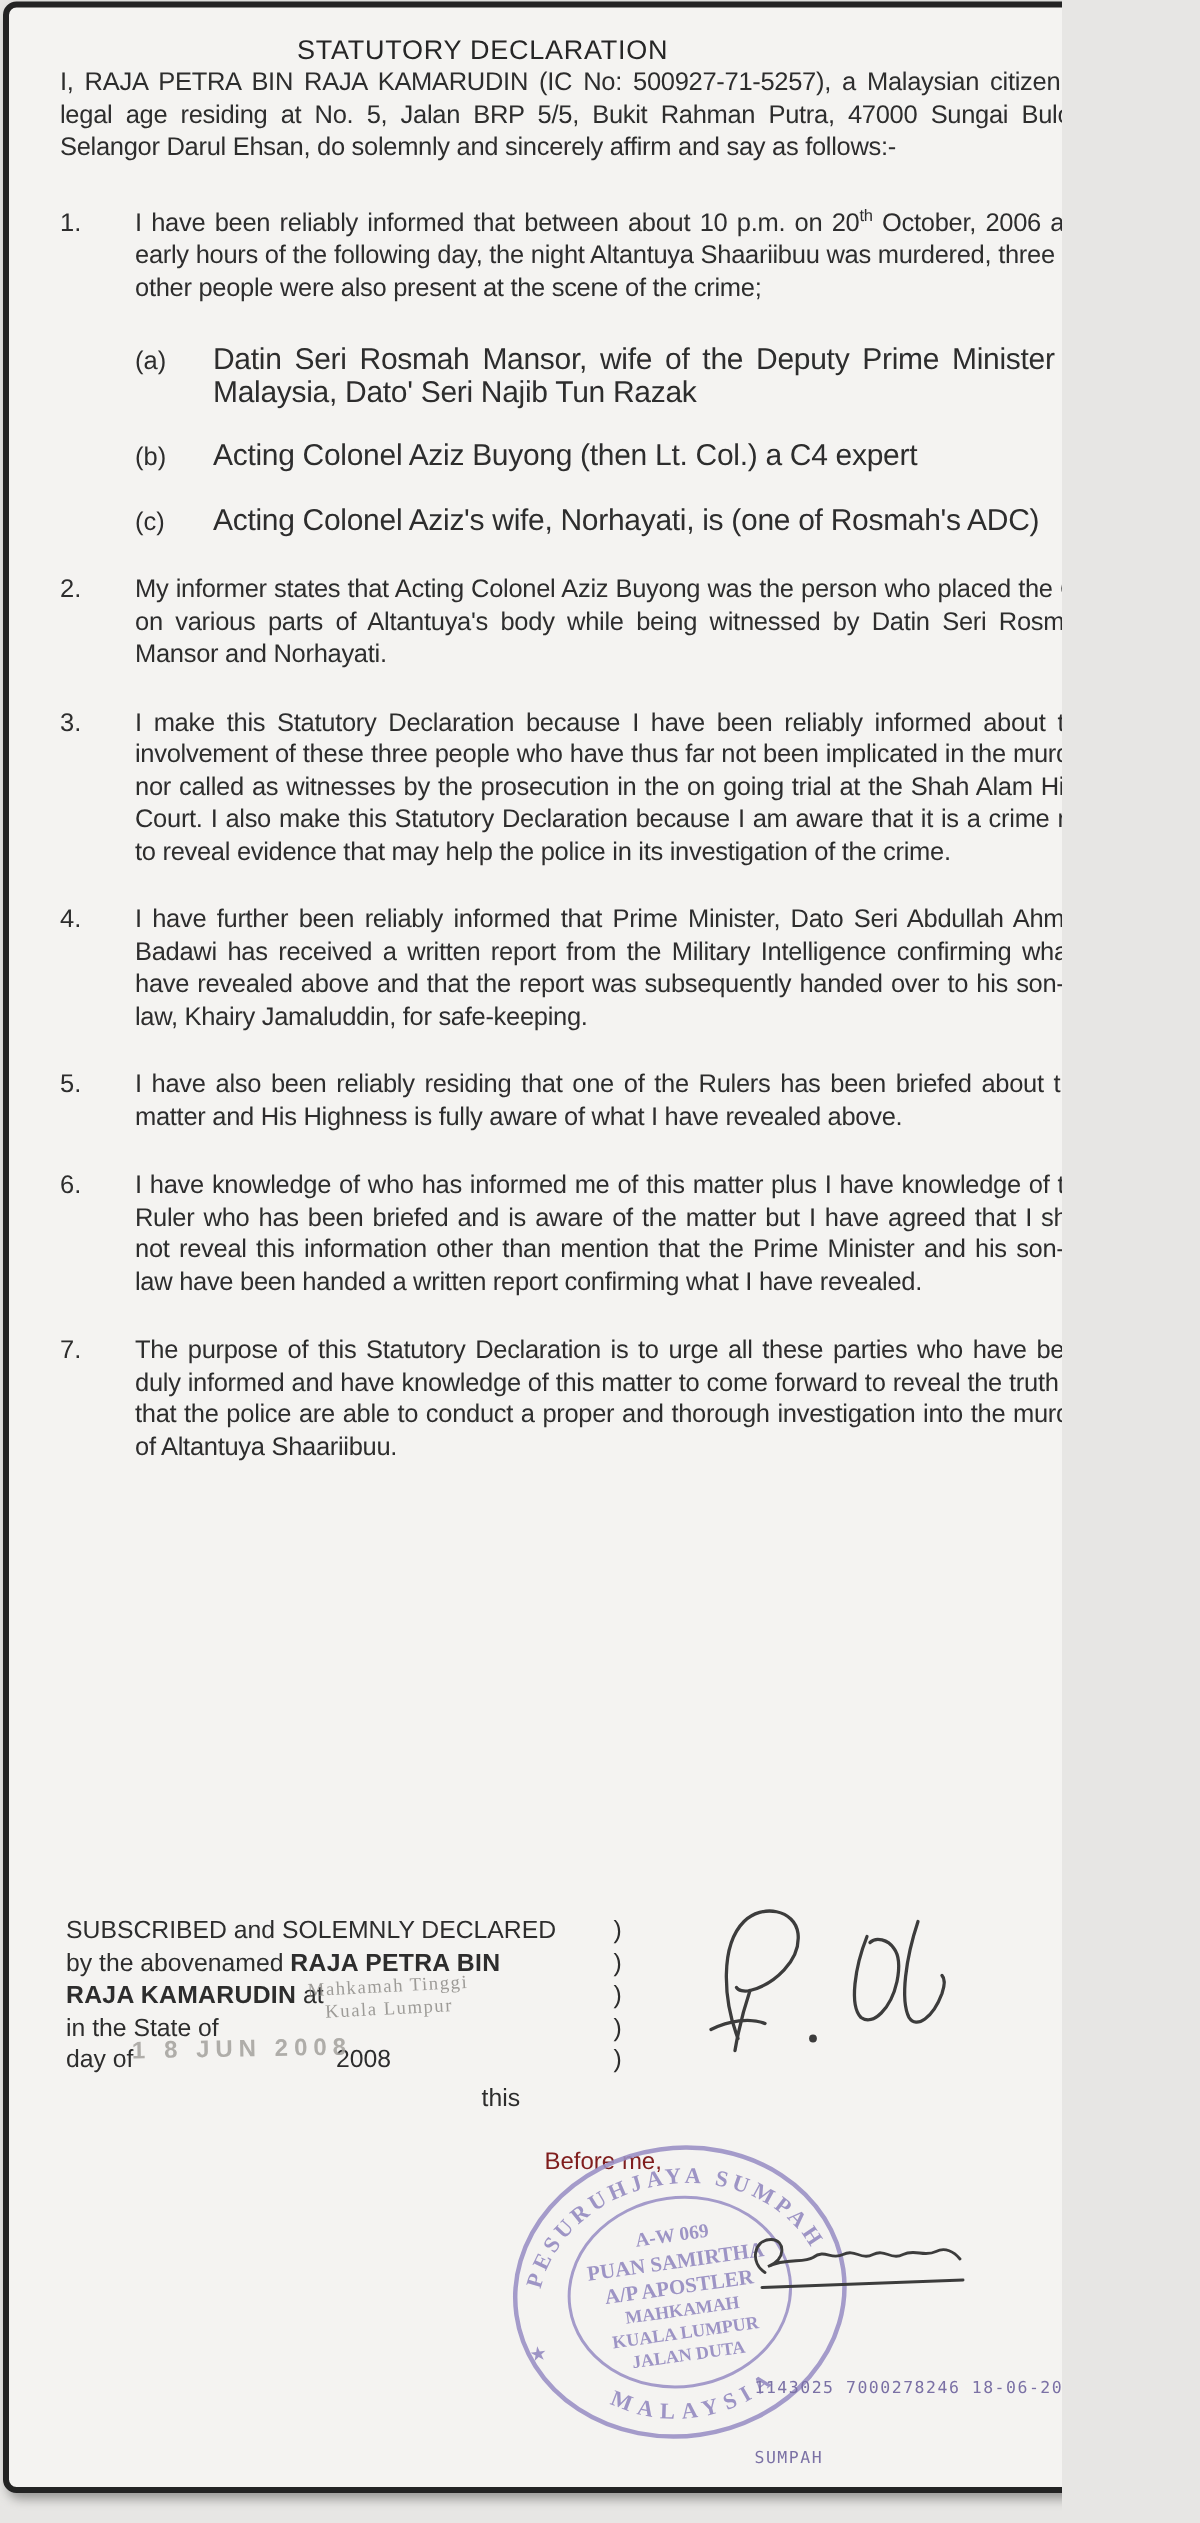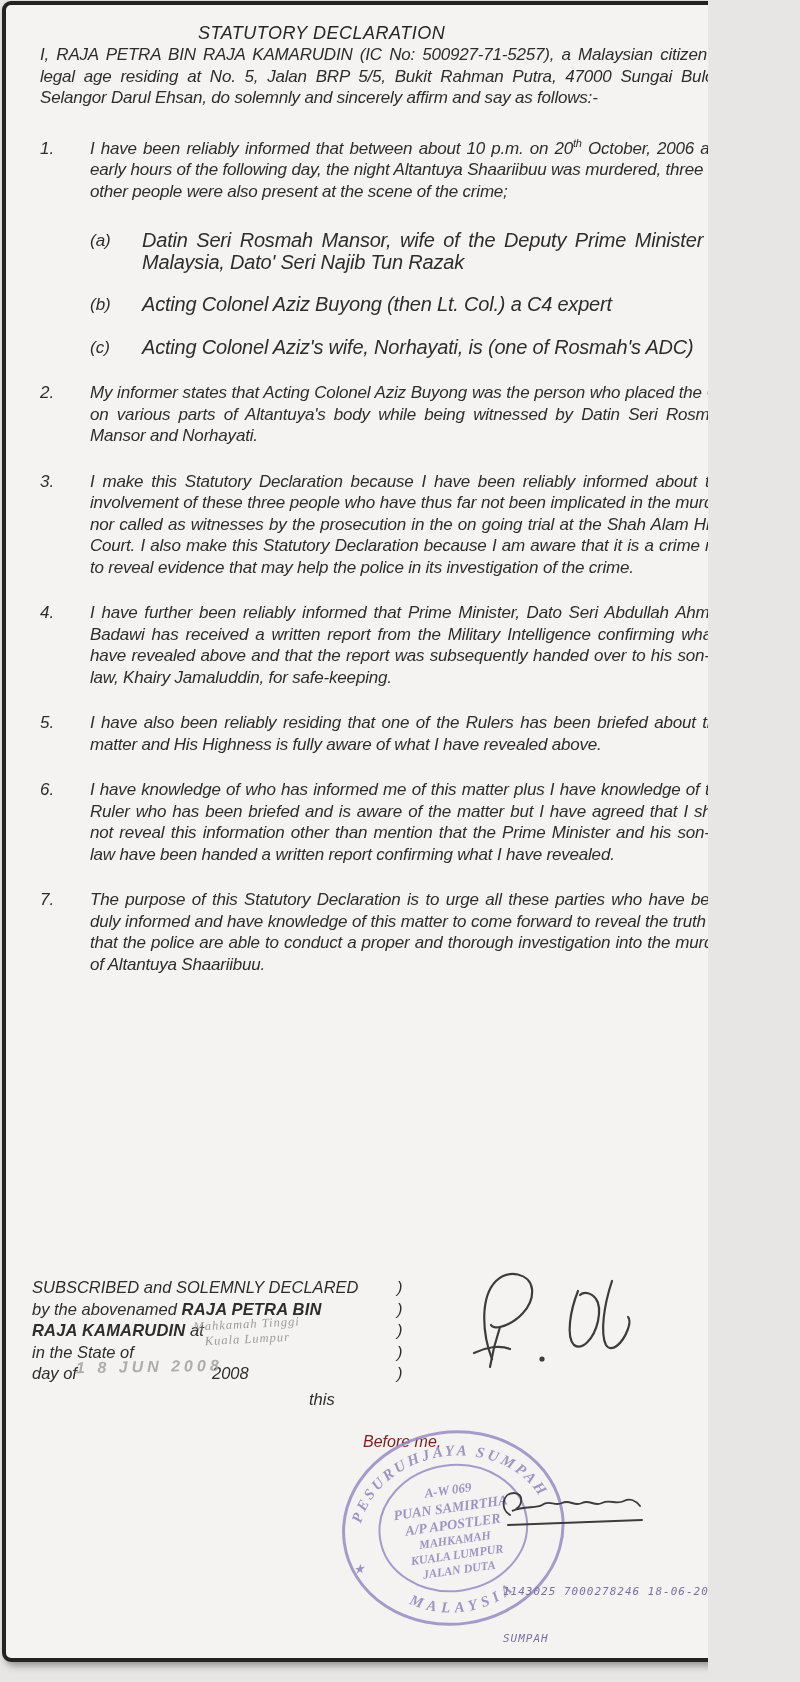--- a/index.html
+++ b/index.html
@@ -1,37 +1,37 @@
 <!DOCTYPE html>
 <html><head>
 <meta charset="utf-8">
 <style>
   * { margin:0; padding:0; box-sizing:border-box; }
   body { width:800px; height:1682px; background:#e7e6e4; font-family:"Liberation Sans", sans-serif; }
-  .canvas { position:relative; width:708px; height:1682px; background:#e7e6e4; overflow:hidden;font-style:italic; }
+  .canvas { position:relative; width:708px; height:1682px; background:#e7e6e4; overflow:hidden; }
   .page {
     position:absolute; left:2px; top:1px; width:786px; height:1661px;
     background:#f4f3f1; border:4px solid #232323; border-radius:9px;
     box-shadow:3px 4px 7px rgba(0,0,0,0.35);
     padding:12px 56px 0 34px; overflow:hidden;
     color:#2d2d2d;
   }
   .title { font-size:18px; font-weight:normal; letter-spacing:.5px; margin:6px 0 0 158px; color:#262626; }
   .opening { font-size:17px; line-height:21.5px; text-align:justify; letter-spacing:-0.2px; }
   .clause { display:grid; grid-template-columns:50px 1fr; }
   .clause .num { font-size:17px; line-height:21.5px; }
   .clause .txt { font-size:17px; line-height:21.5px; text-align:justify; letter-spacing:-0.2px; }
   .clause .txt sup { font-size:11px; vertical-align:super; line-height:0; }
   .subclause { display:grid; grid-template-columns:52px 1fr; margin-left:50px; }
   .subclause .lbl { font-size:17px; line-height:21.5px; }
   .subclause .txt { font-size:20px; line-height:21.5px; text-align:justify; letter-spacing:-0.2px; }
   .mt-open { margin-top:29px; } .mt-a { margin-top:28px; } .mt-s { margin-top:21px; } .mt-c { margin-top:24px; }
   .closing { margin-top:24px; font-size:17px; line-height:21.5px; text-align:justify; letter-spacing:-0.2px; }
 
-  .jurat { position:absolute; left:26px; top:1272px; width:400px; }
+  .jurat { position:absolute; left:38px; top:1272px; width:400px; }
   .jurat-row { position:relative; font-size:16.5px; line-height:21.5px; height:21.5px; white-space:nowrap; }
   .jurat-row .paren { position:absolute; left:365px; top:0; }
   .jurat-row b { letter-spacing:.2px; }
   .jurat-this { position:absolute; left:277px; top:0;margin-top:47px; }
   .jurat-year { position:absolute; left:180px; top:0; }
 
   .court-stamp {
     position:absolute; left:140px; top:40px; width:150px; text-align:center;
     font-family:"Liberation Serif", serif; font-size:12.5px; line-height:15px;
     color:#8e8c88; opacity:.85; transform:rotate(-3deg); letter-spacing:1px; white-space:nowrap;

